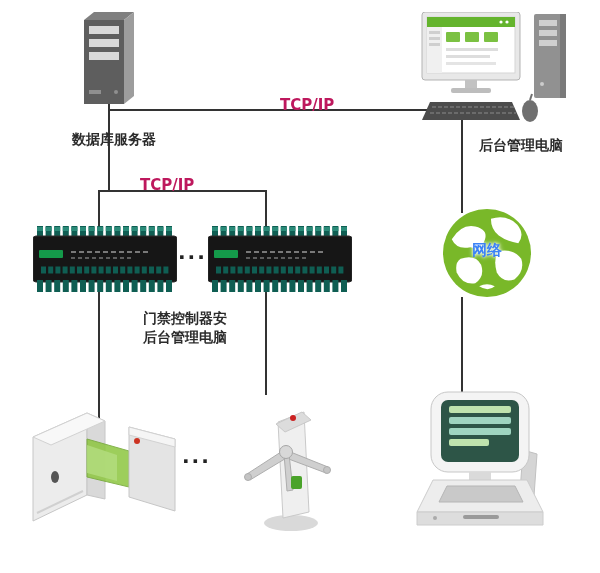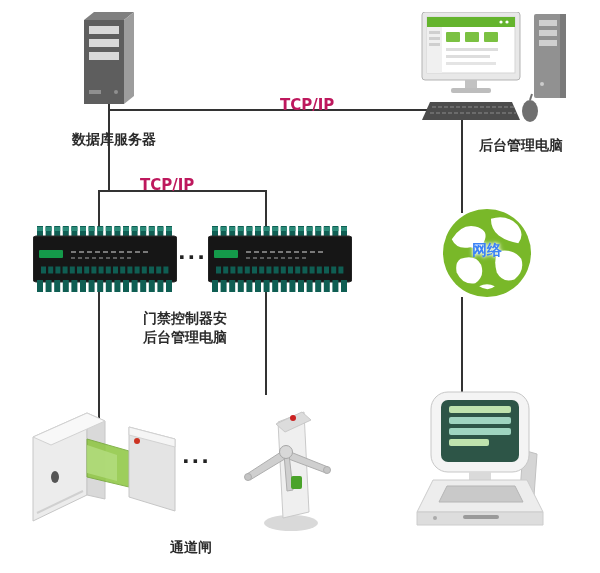--- a/index.html
+++ b/index.html
@@ -201,15 +201,14 @@
       <rect x="64" y="82" width="22" height="8" fill="#dadada"></rect>
 
       <polygon points="28,90 122,90 138,122 12,122" fill="#ededed" stroke="#cccccc"></polygon>
       <polygon points="42,96 110,96 118,112 34,112" fill="#c9c9c9" stroke="#b5b5b5"></polygon>
       <polygon points="12,122 138,122 138,135 12,135" fill="#dddddd" stroke="#cccccc"></polygon>
       <rect x="58" y="125" width="36" height="4" rx="2" fill="#9a9a9a"></rect>
       <circle cx="30" cy="128" r="2" fill="#aaaaaa"></circle>
     </svg>
   </div>
 
-  <div class="node-label" style="left:122px;top:539px;width:90px;">通道闸</div>
 
 </div>
 
 </body></html>

